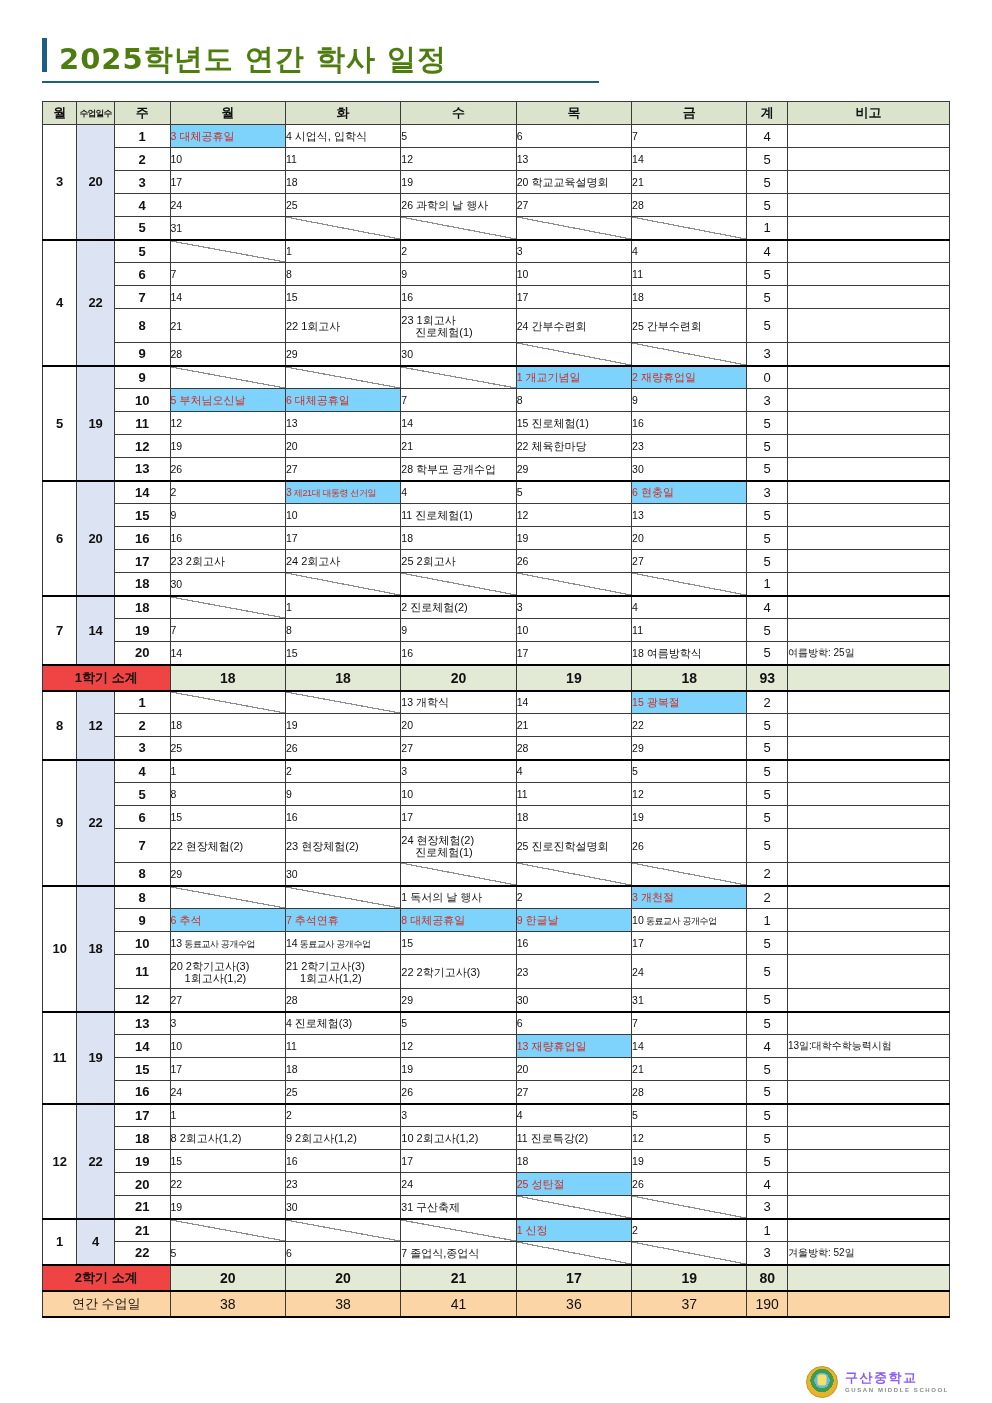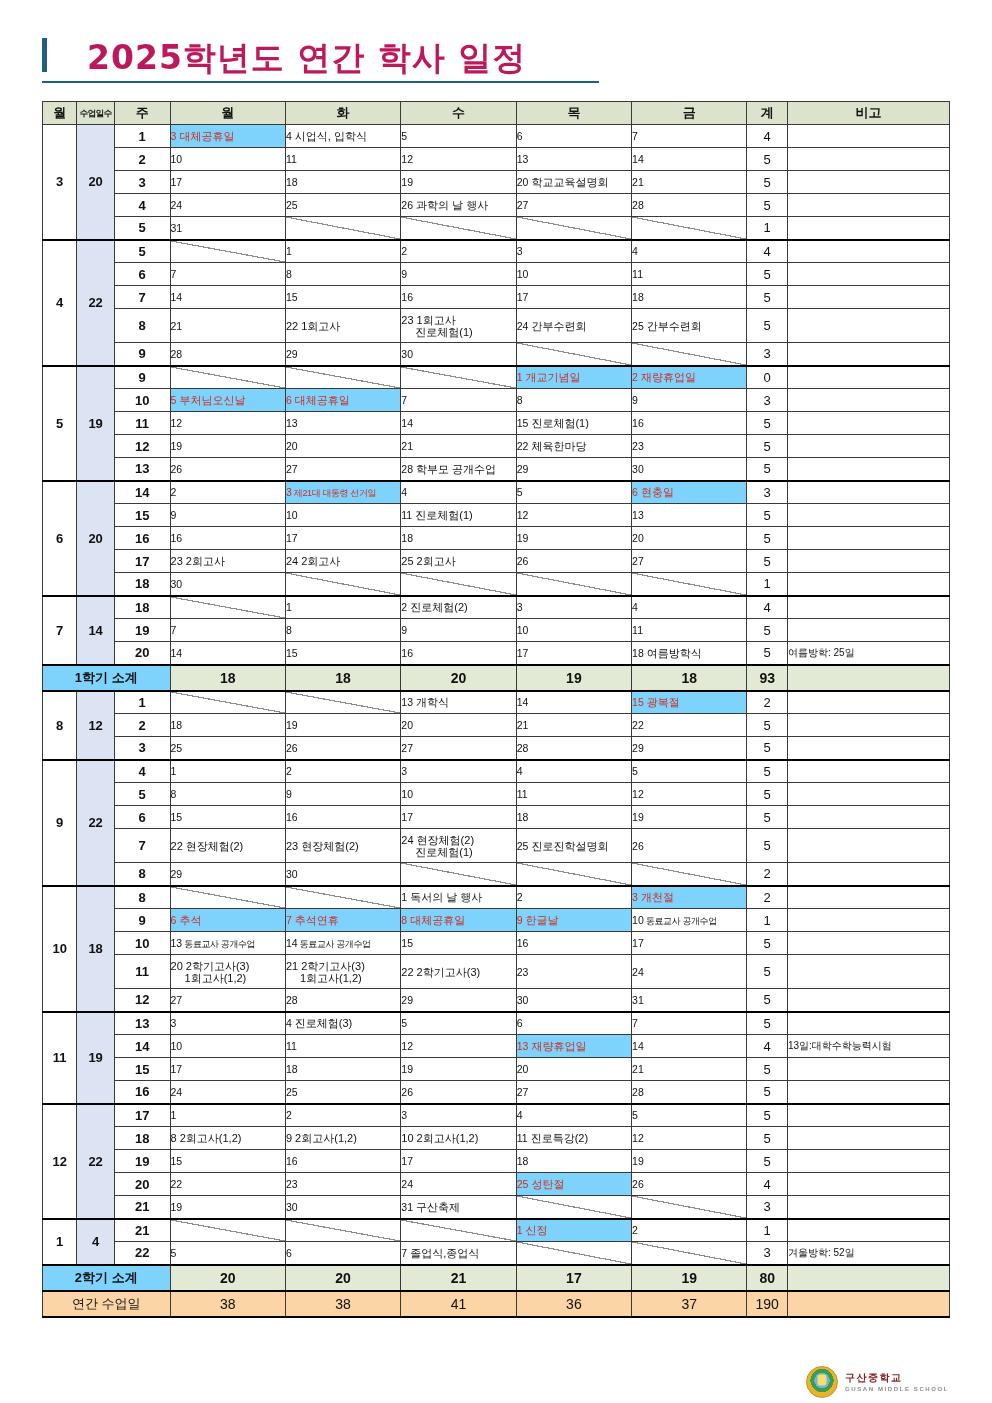--- a/index.html
+++ b/index.html
@@ -8,24 +8,23 @@
     font-family:"Liberation Sans","DejaVu Sans",sans-serif;
     -webkit-font-smoothing:antialiased;
   }
   .page{position:relative;width:992px;height:1403px;overflow:hidden;}
 
   
   .title-wrap{position:absolute;left:42px;top:38px;width:560px;}
   .title-bar{display:flex;align-items:flex-end;}
   .title-tick{width:5px;height:34px;background:#1f5d82;margin-right:12px;margin-bottom:2px;}
   .title-text{
-    font-size:33px;font-weight:bold;color:#be185d;
+    font-size:29px;font-weight:bold;color:#4d7c0f;
     letter-spacing:1px;line-height:1;white-space:nowrap;
     font-family:"DejaVu Sans",sans-serif;
-    margin-left:28px;
   }
   .title-rule{margin-top:7px;width:557px;height:2px;background:#1f5d82;}
 
   
   table.cal{
     position:absolute;left:42px;top:101px;
     width:908px;border-collapse:collapse;table-layout:fixed;
     font-size:11px;color:#111;
   }
   table.cal td,table.cal th{
@@ -76,38 +75,38 @@
       #8d8d8d calc(50% - 0.6px),#8d8d8d calc(50% + 0.6px),
       transparent calc(50% + 0.6px),transparent 100%);
     pointer-events:none;
   }
 
   tr.sep td{border-top:2px solid #000;}
   tr.subtotal td{
     background:#e2e9d5;text-align:center;font-weight:bold;font-size:14px;
     height:26px;border-top:2px solid #000;border-bottom:2px solid #000;
   }
-  tr.subtotal td.lbl{background:#7dd3fc;font-size:13px;}
+  tr.subtotal td.lbl{background:#ef4444;font-size:13px;}
   tr.total td{
     background:#fbd5a6;text-align:center;font-weight:normal;font-size:14px;
     height:26px;border-bottom:2px solid #000;
   }
   tr.total td.lbl{background:#fbd5a6;font-size:13px;}
   tr.subtotal td.blank,tr.total td.blank{}
 
   
   .logo{position:absolute;left:806px;top:1366px;display:flex;align-items:center;}
   .logo-emblem{width:30px;height:30px;border-radius:50%;
     background:radial-gradient(circle at 50% 45%, #6fb6e0 0 34%, #3f9c4a 34% 52%, #e8b22c 52% 100%);
     border:1.5px solid #c9931f;position:relative;flex:0 0 auto;}
   .logo-emblem::after{content:"";position:absolute;left:50%;top:44%;
     transform:translate(-50%,-50%);width:9px;height:11px;border-radius:3px;
     background:#f5e06a;}
   .logo-txt{margin-left:7px;display:flex;flex-direction:column;line-height:1;}
-  .logo-kr{font-size:10px;font-weight:bold;color:#7f1d1d;letter-spacing:1.5px;}
+  .logo-kr{font-size:13px;font-weight:bold;color:#8b5cf6;letter-spacing:1.5px;}
   .logo-en{font-size:6px;font-weight:bold;color:#8a8a8a;letter-spacing:1.6px;margin-top:3px;}
 </style>
 </head>
 <body>
 
 <div class="page">
 
   <div class="title-wrap">
     <div class="title-bar">
       <div class="title-tick"></div>

